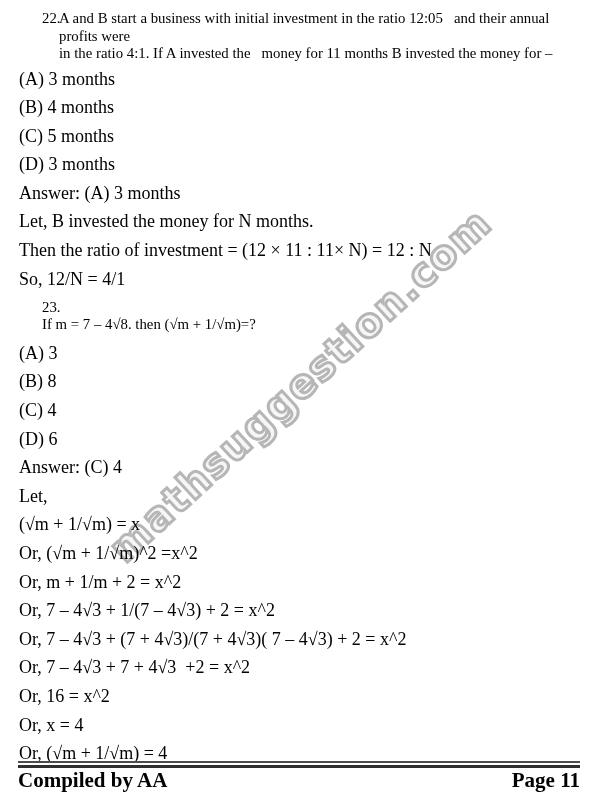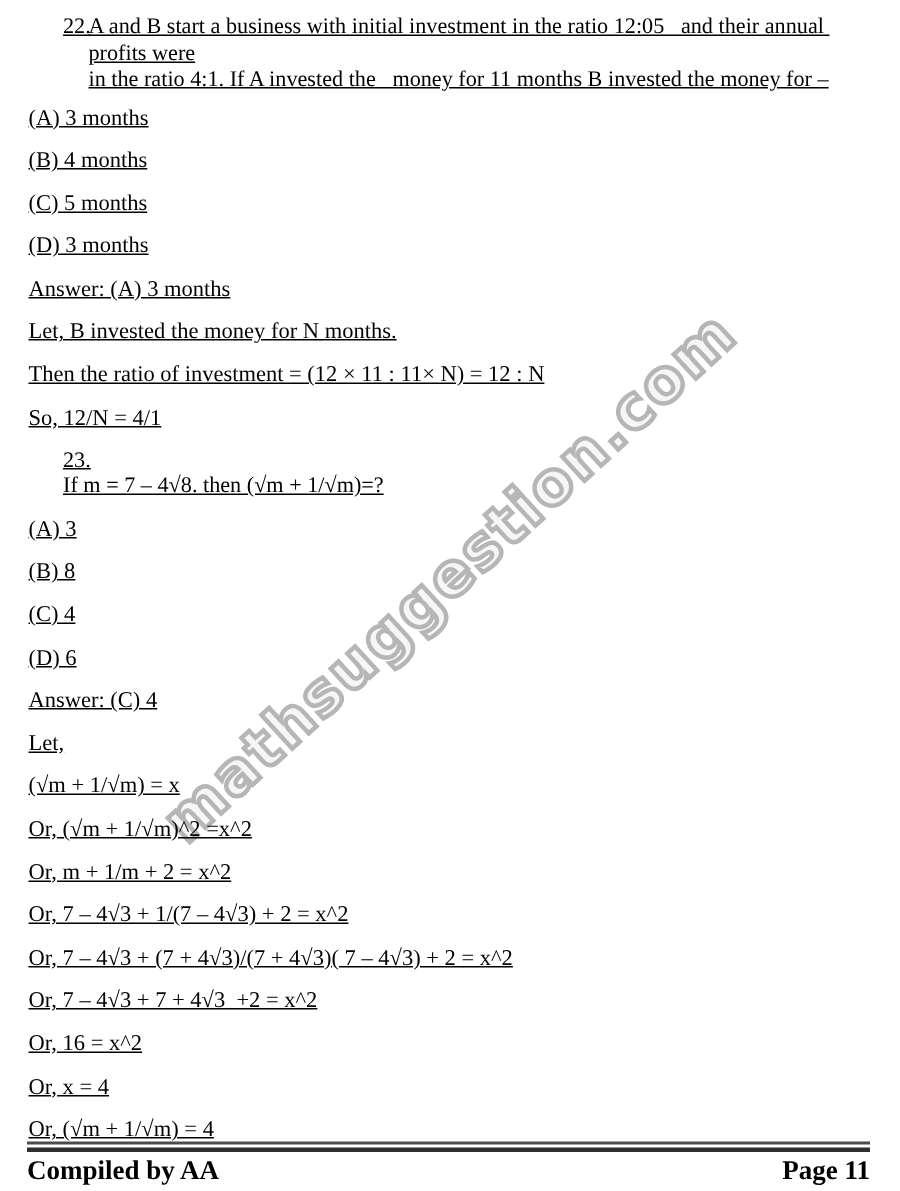--- a/index.html
+++ b/index.html
@@ -33,62 +33,61 @@
     opacity: 0.95;
     z-index: 0;
     pointer-events: none;
   }
   .content {
     position: absolute;
     top: 10px;
     left: 19px;
     right: 18px;
     z-index: 1;
-    text-decoration: underline;
   }
   .question {
     display: flex;
     margin-left: 23px;
     font-size: 14.8px;
     line-height: 17.5px;
   }
   .q22 { margin-bottom: 8px; }
   .q23 { margin-bottom: 11.6px; line-height: 17px; flex-direction: column; }
   .qnum {
     flex: none;
     width: 17px;
   }
   .qtext { flex: 1; }
   .qline {
     display: block;
     white-space: pre-wrap;
   }
   .p {
     margin: 0 0 11.6px 0;
-    font-size: 15px;
+    font-size: 18px;
     line-height: 17px;
     white-space: pre-wrap;
   }
   .footer {
     position: absolute;
     left: 18px;
     right: 20px;
     bottom: 0;
     z-index: 1;
   }
   .rule-thin  { height: 2px; background: #4c4c4c; margin-bottom: 2px; }
   .rule-thick { height: 3px; background: #2f2f2f; }
   .footer-row {
     display: flex;
     justify-content: space-between;
     align-items: baseline;
     padding: 3px 0 5px 0;
     font-family: "Liberation Serif", serif;
     font-weight: bold;
-    font-size: 18px;
+    font-size: 21px;
     line-height: 18px;
   }
 </style>
 </head>
 <body>
 
 <div class="page">
 
   <div class="watermark">mathsuggestion.com</div>
 

